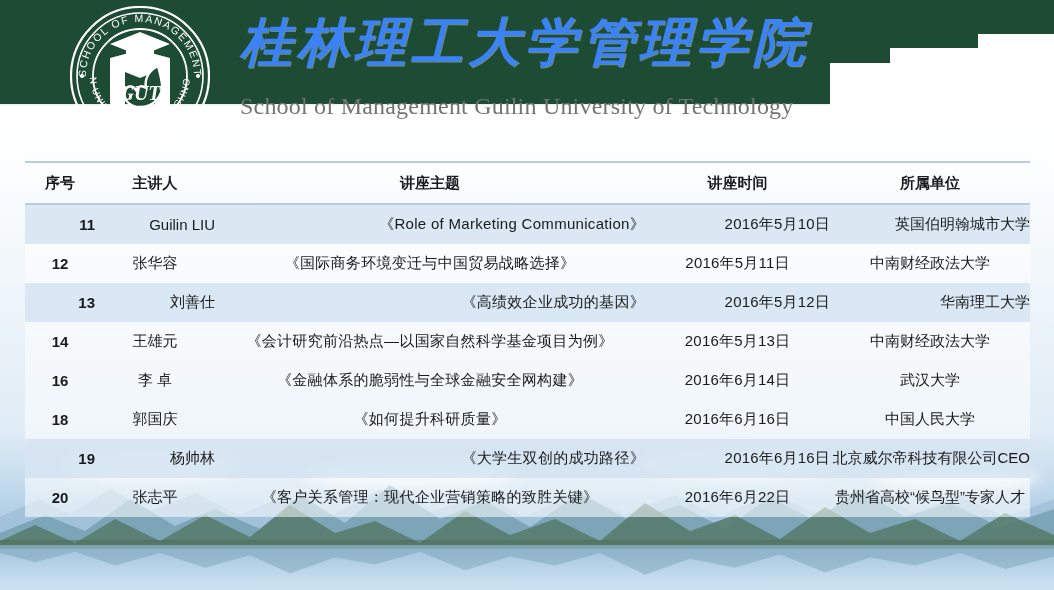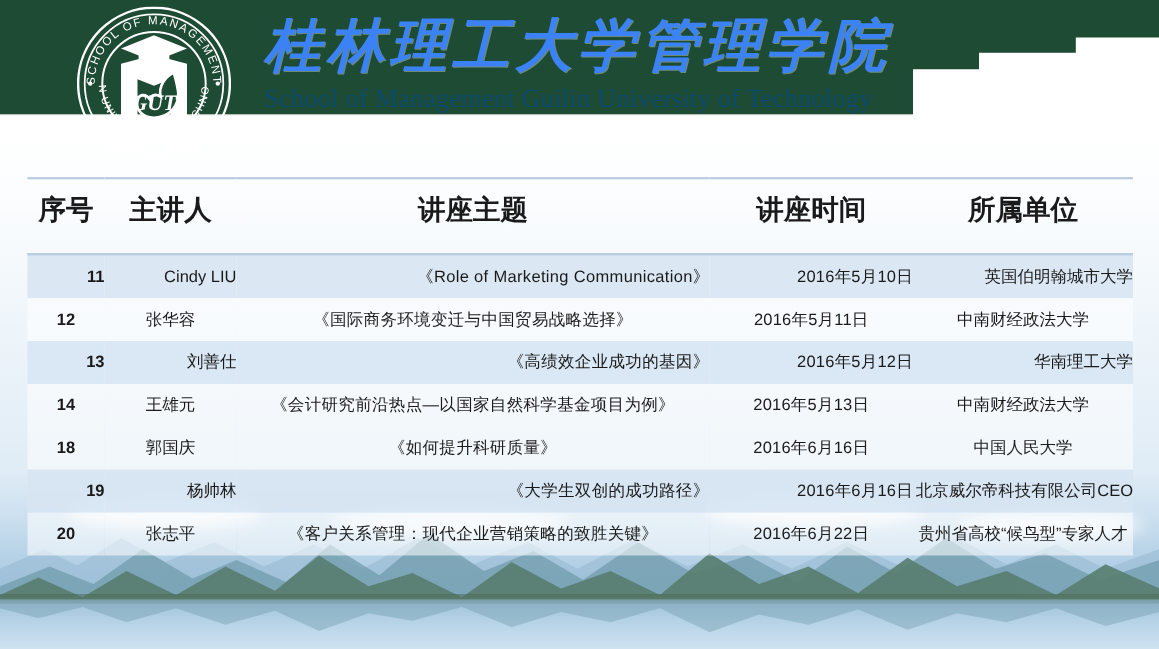--- a/index.html
+++ b/index.html
@@ -175,45 +175,45 @@
     color: #3b82f6;
     font-style: italic;
     text-shadow: 1px 1px 0 rgba(255,255,255,0.35);
     white-space: nowrap;
   }
   .title-en {
     font-family: "Liberation Serif", "DejaVu Serif", serif;
     font-size: 24px;
     line-height: 30px;
     font-weight: 400;
-    color: #0c4a6e;
+    color: #737373;
     letter-spacing: 0.2px;
-    margin-top: 3px;
+    margin-top: 19px;
     white-space: nowrap;
   }
 
   
   .table-wrap {
     position: absolute;
     left: 25px;
     top: 161px;
     width: 1005px;
     z-index: 20;
   }
   table.schedule {
     width: 1005px;
     border-collapse: collapse;
     table-layout: fixed;
     font-family: "Liberation Sans", "DejaVu Sans", sans-serif;
     color: #1a1a1a;
   }
   table.schedule thead th {
-    font-size: 25px;
+    font-size: 15px;
     font-weight: 700;
-    padding: 11px 0 23px 0;
+    padding: 11px 0 10px 0;
     text-align: center;
     border-top: 2px solid #b8cde0;
     border-bottom: 2px solid #b8cde0;
     background: transparent;
     white-space: nowrap;
   }
   table.schedule tbody td {
     font-size: 15px;
     padding: 10px 0 10px 0;
     text-align: center;
@@ -323,21 +323,21 @@
         <th>序号</th>
         <th>主讲人</th>
         <th>讲座主题</th>
         <th>讲座时间</th>
         <th>所属单位</th>
       </tr>
     </thead>
     <tbody id="schedule-body">
         <tr class="odd">
           <td class="c-num">11</td>
-          <td class="c-name">Cindy LIU</td>
+          <td class="c-name">Guilin LIU</td>
           <td class="c-topic">《Role of Marketing Communication》</td>
           <td class="c-date">2016年5月10日</td>
           <td class="c-org">英国伯明翰城市大学</td>
         </tr>
         <tr class="even">
           <td class="c-num">12</td>
           <td class="c-name">张华容</td>
           <td class="c-topic">《国际商务环境变迁与中国贸易战略选择》</td>
           <td class="c-date">2016年5月11日</td>
           <td class="c-org">中南财经政法大学</td>
@@ -350,20 +350,27 @@
           <td class="c-org">华南理工大学</td>
         </tr>
         <tr class="even">
           <td class="c-num">14</td>
           <td class="c-name">王雄元</td>
           <td class="c-topic">《会计研究前沿热点—以国家自然科学基金项目为例》</td>
           <td class="c-date">2016年5月13日</td>
           <td class="c-org">中南财经政法大学</td>
         </tr>
         <tr class="even">
+          <td class="c-num">16</td>
+          <td class="c-name">李 卓</td>
+          <td class="c-topic">《金融体系的脆弱性与全球金融安全网构建》</td>
+          <td class="c-date">2016年6月14日</td>
+          <td class="c-org">武汉大学</td>
+        </tr>
+        <tr class="even">
           <td class="c-num">18</td>
           <td class="c-name">郭国庆</td>
           <td class="c-topic">《如何提升科研质量》</td>
           <td class="c-date">2016年6月16日</td>
           <td class="c-org">中国人民大学</td>
         </tr>
         <tr class="odd">
           <td class="c-num">19</td>
           <td class="c-name">杨帅林</td>
           <td class="c-topic">《大学生双创的成功路径》</td>

